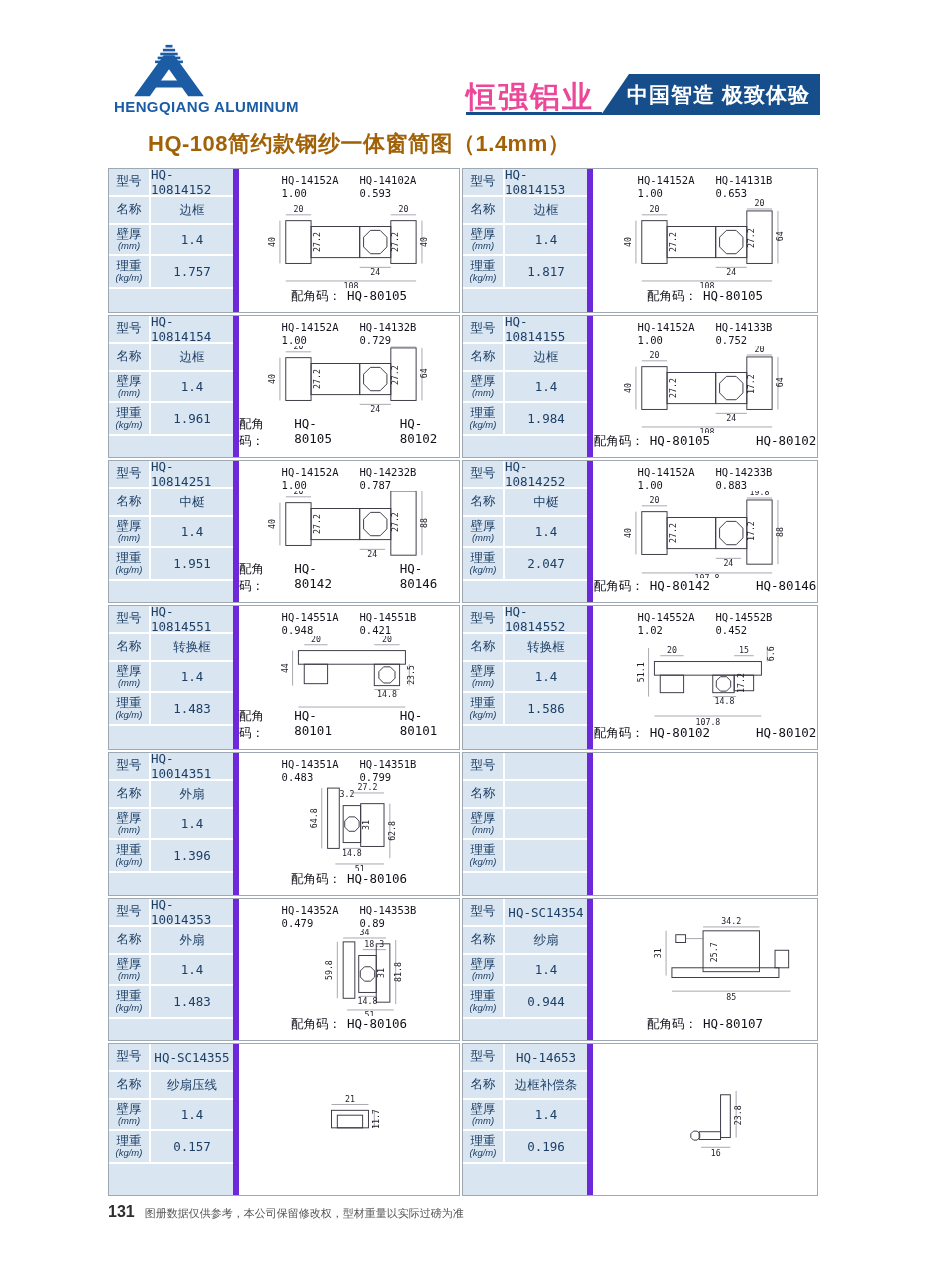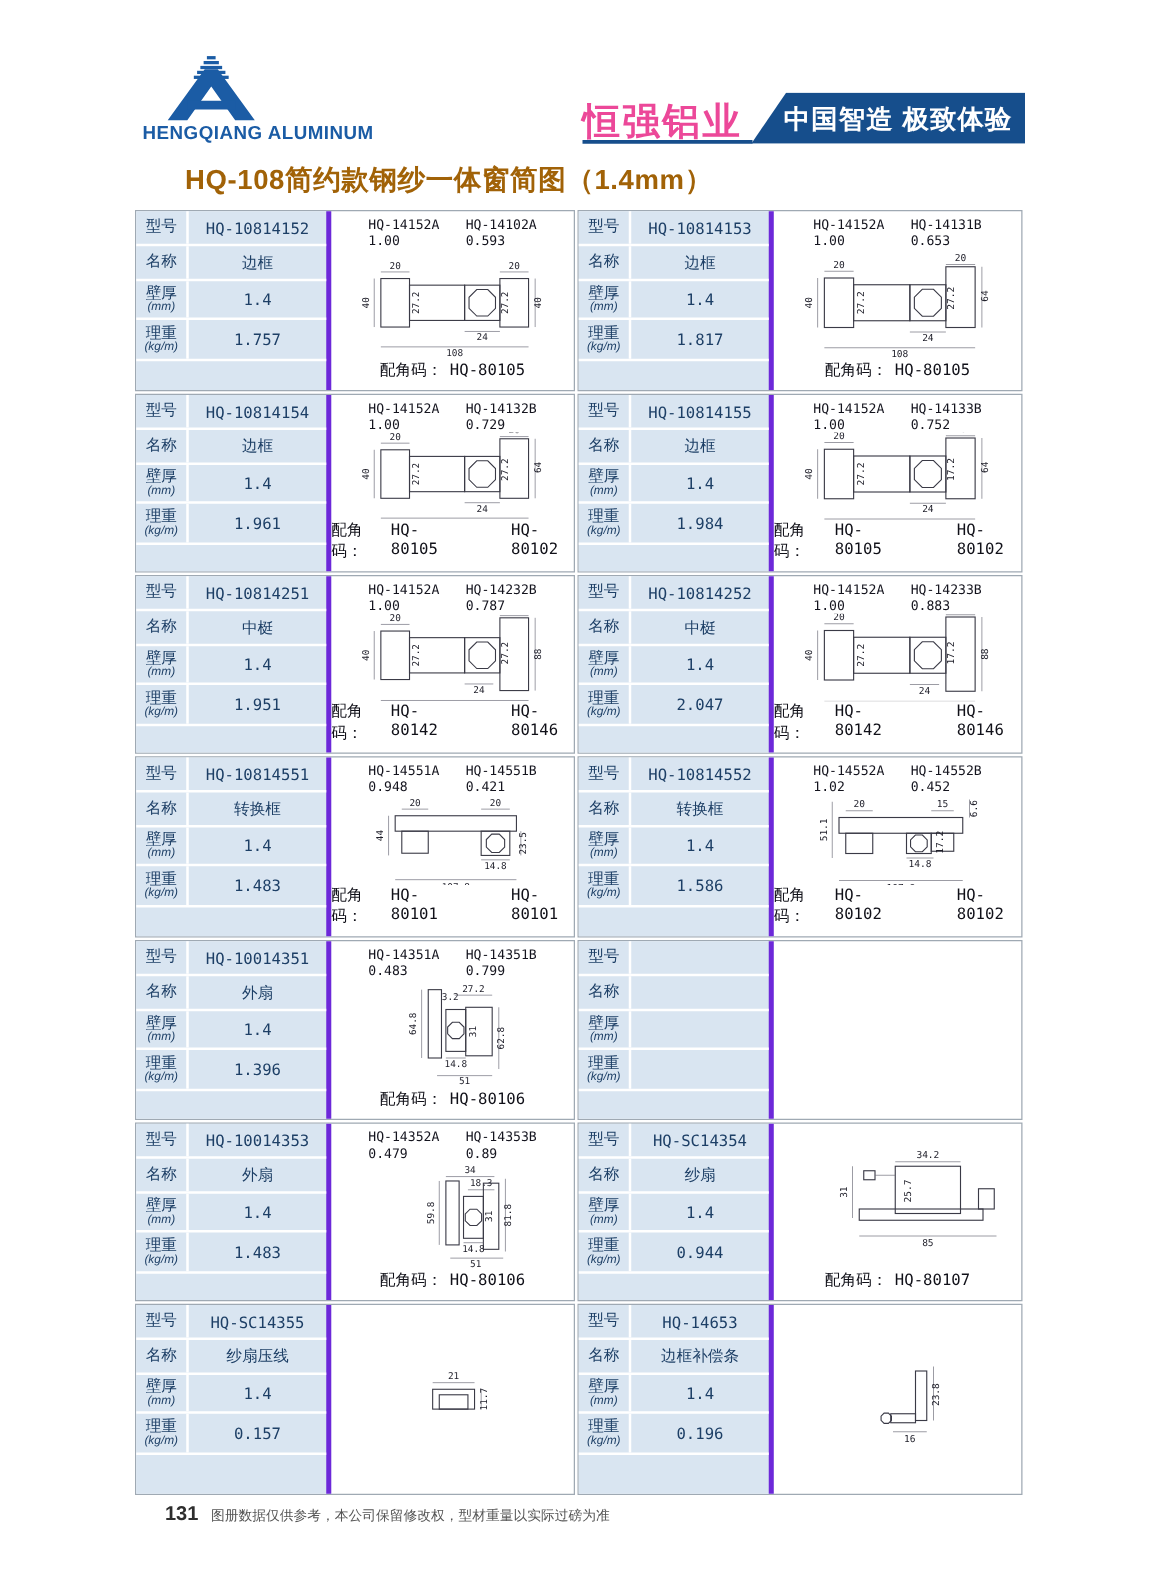--- a/index.html
+++ b/index.html
@@ -17,21 +17,21 @@
           color:#fff;display:flex;align-items:center;justify-content:center;
           font-size:21px;font-weight:bold;letter-spacing:1px;padding-left:16px;box-sizing:border-box;}
 
   .title{position:absolute;left:108px;top:129px;font-size:22px;font-weight:bold;color:#a16207;letter-spacing:0.5px;margin-left:40px;}
 
   
   .grid{position:absolute;left:108px;top:168px;width:712px;display:grid;
         grid-template-columns:352px 356px;
         grid-template-rows:145px 143px 143px 145px 144px 143px 153px;gap:2px;}
   .block{border:1px solid #9fa9b3;display:flex;background:#fff;box-sizing:border-box;}
-  .spec{width:156px;background:#d9e5f1;border-right:4px solid #6d28d9;display:grid;
+  .spec{width:130px;background:#d9e5f1;border-right:6px solid #6d28d9;display:grid;
         grid-template-rows:28px 28px 31px 33px 1fr;box-sizing:border-box;}
   .srow{display:flex;border-bottom:2px solid #fff;min-height:0;}
   .srow:last-child{border-bottom:none;}
   .slabel{width:40px;border-right:2px solid #fff;display:flex;flex-direction:column;align-items:center;justify-content:center;
           color:#1d3f66;font-size:12.5px;line-height:1.05;}
   .slabel .unit{font-size:9.5px;font-style:italic;}
   .sval{flex:1;display:flex;align-items:center;justify-content:center;color:#1d3f66;font-size:12.5px;
         font-family:"DejaVu Sans Mono","Liberation Mono","DejaVu Sans",sans-serif;}
 
   .draw{flex:1;display:flex;flex-direction:column;min-width:0;}
@@ -40,21 +40,21 @@
   .svgwrap{flex:1;display:flex;align-items:center;justify-content:center;overflow:hidden;}
   svg.prof{width:214px;height:94px;}
   .pr{fill:none;stroke:#3a3a46;stroke-width:1;}
   .dl{stroke:#6b6b78;stroke-width:0.6;}
   .dt{font-family:"DejaVu Sans Mono","Liberation Mono",monospace;font-size:8.5px;fill:#1d1d28;text-anchor:middle;}
   .corner{display:flex;justify-content:center;align-items:baseline;padding-bottom:7px;font-size:12.5px;color:#101018;}
   .corner .ccode{font-family:"DejaVu Sans Mono","Liberation Mono",monospace;margin-left:6px;}
   .corner .ccode + .ccode{margin-left:46px;}
 
   .footer{position:absolute;left:108px;top:1203px;display:flex;align-items:baseline;gap:10px;}
-  .page-num{font-size:16px;font-weight:bold;color:#2e2e2e;margin-left:24px;}
+  .page-num{font-size:16px;font-weight:bold;color:#2e2e2e;}
   .note{font-size:11px;color:#555;}
 </style>
 </head>
 <body>
 
 <div class="page">
 
   <div class="logo">
     <svg viewBox="0 0 104 62">
       <g fill="#1b5ca5">

